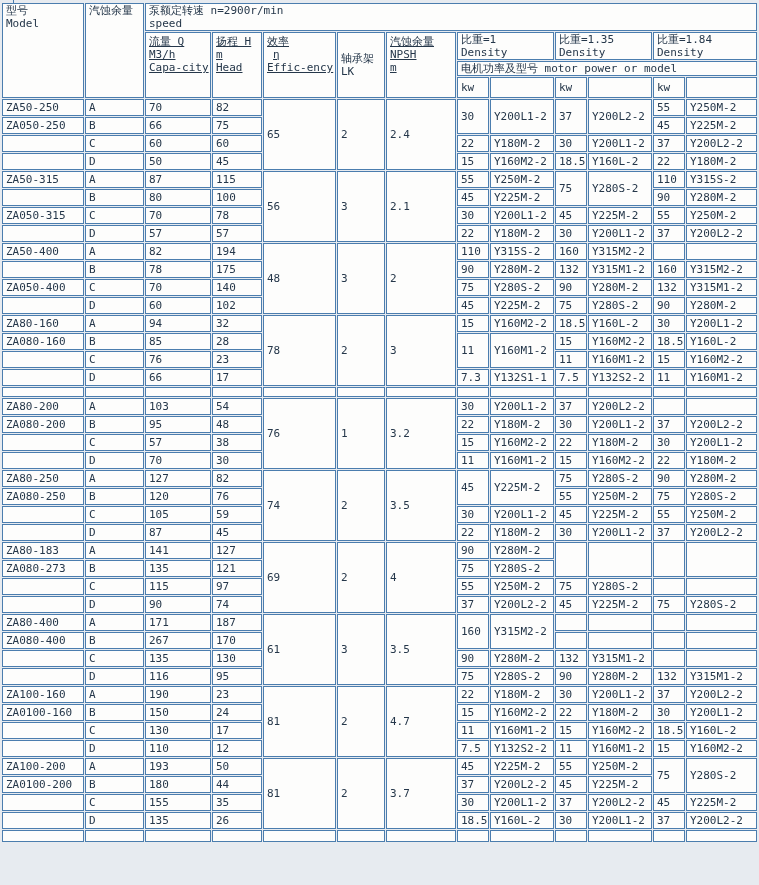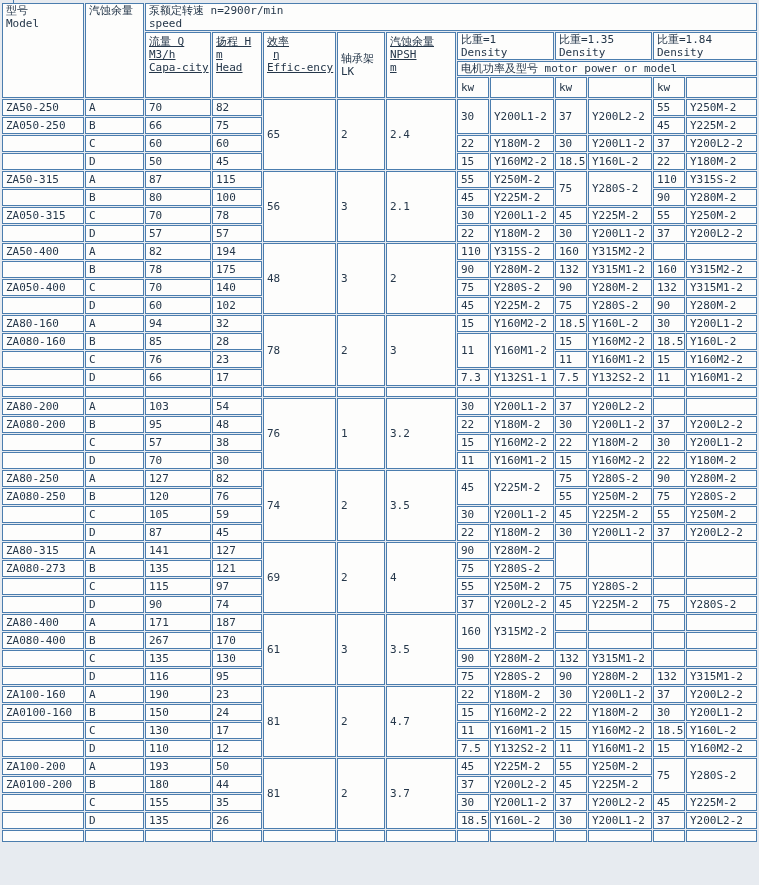--- a/index.html
+++ b/index.html
@@ -427,21 +427,21 @@
           <td>87</td>
           <td>45</td>
           <td>22</td>
           <td>Y180M-2</td>
           <td>30</td>
           <td>Y200L1-2</td>
           <td>37</td>
           <td>Y200L2-2</td>
         </tr>
         <tr>
-          <td>ZA80-315</td>
+          <td>ZA80-183</td>
           <td>A</td>
           <td>141</td>
           <td>127</td>
           <td rowspan="4">69</td>
           <td rowspan="4">2</td>
           <td rowspan="4">4</td>
           <td>90</td>
           <td>Y280M-2</td>
           <td rowspan="2"></td>
           <td rowspan="2"></td>

